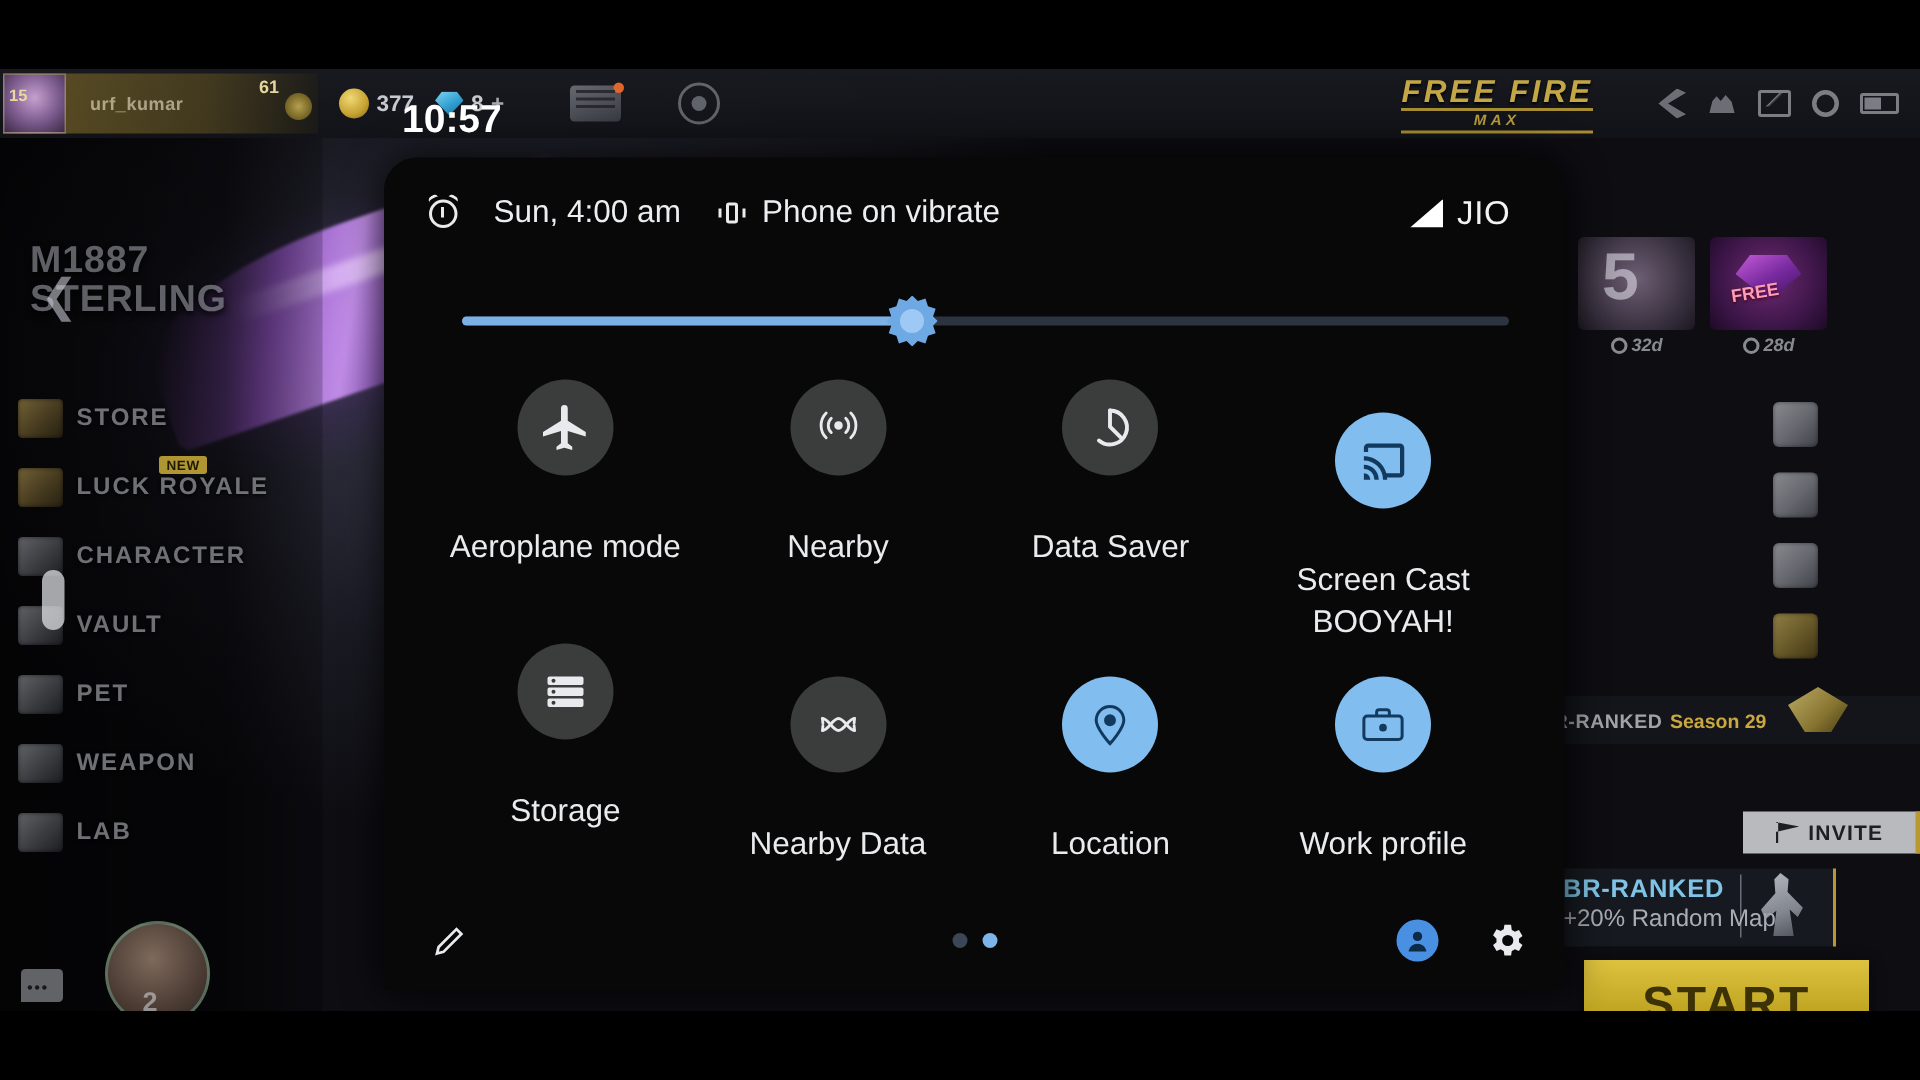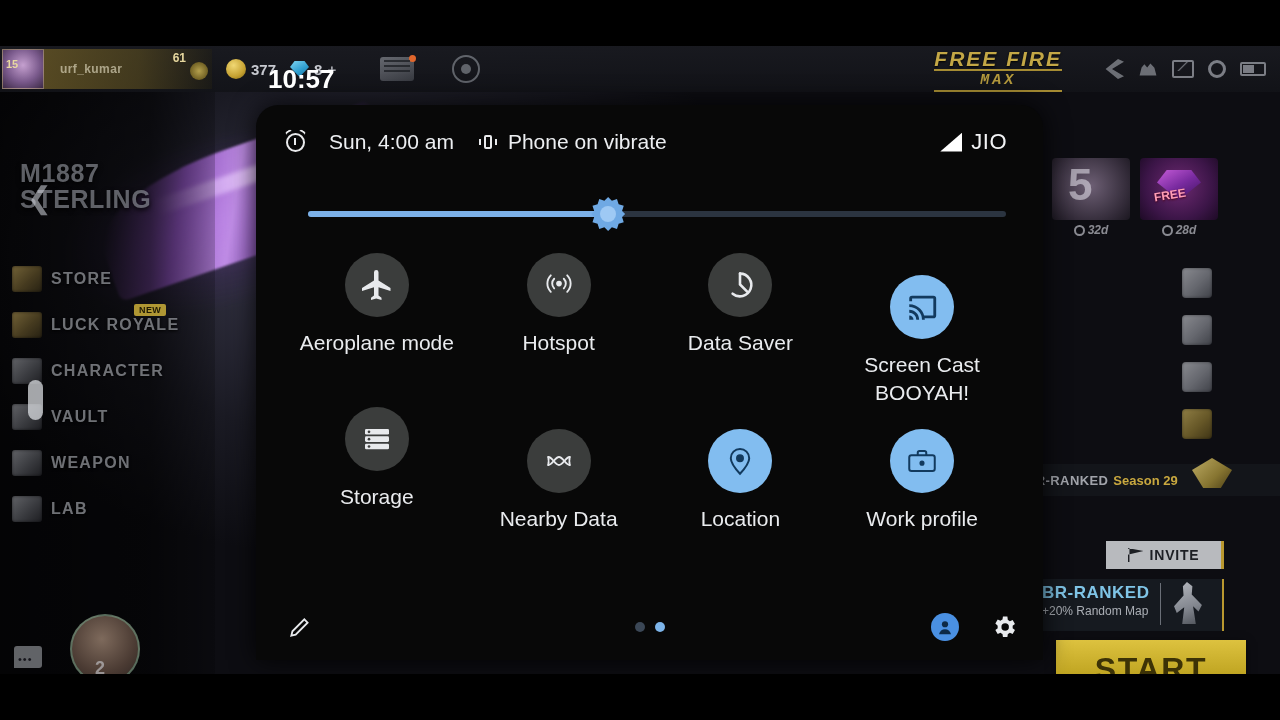--- a/index.html
+++ b/index.html
@@ -59,21 +59,21 @@
     box-shadow: inset 0 0 3px rgba(0,0,0,.6);
   }
   .nav-ico.grey { background: linear-gradient(135deg, #9a9ca2 0%, #5c5e64 55%, #2d2e33 100%); }
   .nav-label {
     color: rgba(196,199,206,.56); font-size: 16px; font-weight: bold;
     letter-spacing: 1.3px; text-transform: uppercase; text-shadow: 0 1px 3px #000;
   }
   .nav-new {
     position: absolute; left: 106px; top: 2px;
     background: #d8b93c; color: #241d00; font-size: 9px; font-weight: bold;
-    padding: 1px 5px; border-radius: 2px; letter-spacing: .4px; opacity: .8; margin-left: 28px;
+    padding: 1px 5px; border-radius: 2px; letter-spacing: .4px; opacity: .8;
   }
   #scroll-pill {
     position: absolute; left: 28px; top: 334px; width: 15px; height: 40px;
     border-radius: 9px; background: rgba(226,228,233,.72); z-index: 6;
   }
   #chat-ico {
     position: absolute; left: 14px; top: 600px; width: 28px; height: 22px; z-index: 5;
     border-radius: 3px 3px 3px 0; background: rgba(190,193,200,.5);
   }
   #chat-dots { position: absolute; left: 18px; top: 607px; font-size: 11px; color: #16161c; letter-spacing: 1px; z-index: 6; }
@@ -120,33 +120,33 @@
     background: rgba(22,24,28,.78); display: flex; align-items: center; padding-left: 12px;
   }
   #rank-label { color: rgba(216,219,226,.72); font-size: 13px; font-weight: bold; letter-spacing: .4px; }
   #rank-season { color: #c9a83f; font-size: 13px; font-weight: bold; margin-left: 5px; }
   #rank-wing {
     position: absolute; left: 1192px; top: 412px; width: 40px; height: 30px; z-index: 6;
     background: linear-gradient(135deg, #e2cc74 0%, #a08a36 60%, #574715 100%);
     clip-path: polygon(0 40%, 50% 0, 100% 40%, 72% 100%, 28% 100%); opacity: .82;
   }
   #invite-btn {
-    position: absolute; left: 1106px; top: 495px; width: 118px; height: 28px; z-index: 5;
+    position: absolute; left: 1162px; top: 495px; width: 118px; height: 28px; z-index: 5;
     background: rgba(222,224,228,.82); display: flex; align-items: center; justify-content: center; gap: 6px;
     border-right: 3px solid #b9982f;
   }
   #invite-label { color: #1d1f24; font-size: 14px; font-weight: bold; letter-spacing: .8px; }
   .flag-ico { width: 16px; height: 14px; background: #1d1f24; clip-path: polygon(0 0, 100% 22%, 0 48%, 0 100%, 12% 100%, 12% 0); }
 
   #mode-box {
     position: absolute; left: 1034px; top: 533px; width: 190px; height: 52px; z-index: 5;
     background: rgba(24,28,34,.88); padding: 4px 0 0 8px; border-right: 2px solid #b9982f;
   }
   #mode-name { color: #7fc4e6; font-size: 17px; font-weight: bold; letter-spacing: .5px; }
-  #mode-sub { color: rgba(212,215,222,.78); font-size: 12px; margin-top: 1px; }
+  #mode-sub { color: rgba(212,215,222,.78); font-size: 16px; margin-top: 1px; }
   #mode-divider { position: absolute; left: 1160px; top: 537px; width: 1px; height: 42px; background: rgba(190,195,205,.5); z-index: 6; }
   #mode-char {
     position: absolute; left: 1172px; top: 536px; width: 34px; height: 42px; z-index: 6;
     background: linear-gradient(160deg, #dfe2e8 0%, #9ca0a9 60%, #585c63 100%);
     clip-path: polygon(44% 0, 60% 10%, 58% 30%, 88% 55%, 78% 70%, 62% 58%, 70% 100%, 30% 100%, 36% 60%, 14% 74%, 6% 58%, 34% 32%, 32% 10%);
     opacity: .8;
   }
   #start-btn {
     position: absolute; left: 1056px; top: 594px; width: 190px; height: 58px; z-index: 5;
     background: linear-gradient(180deg, #ddc23f 0%, #c2a724 55%, #a68d14 100%);
@@ -200,23 +200,23 @@
     width: 28px; height: 28px; margin-left: 38px; border-radius: 50%;
     border: 2px solid rgba(170,175,184,.5); position: relative;
   }
   #ring-ico::after { content: ""; position: absolute; left: 7px; top: 7px; width: 10px; height: 10px; border-radius: 50%; background: rgba(170,175,184,.5); }
   #ff-logo { margin-left: auto; text-align: center; margin-right: 42px; }
   #ff-name {
     color: #c3a746; font-size: 21px; font-weight: bold; font-style: italic;
     letter-spacing: 2px; text-shadow: 0 1px 2px #000;
   }
   #ff-max {
-    color: #b59a3d; font-size: 15px; font-weight: bold; font-style: italic;
+    color: #b59a3d; font-size: 10px; font-weight: bold; font-style: italic;
     letter-spacing: 3px; margin-top: -2px;
-    border-top: 2px solid #a68c33; border-bottom: 2px solid #a68c33; padding: 1px 0; font-family: Liberation Mono, monospace;
+    border-top: 2px solid #a68c33; border-bottom: 2px solid #a68c33; padding: 1px 0;
   }
   #top-right-icons { display: flex; align-items: center; gap: 14px; margin-right: 14px; }
   .tri { width: 20px; height: 20px; opacity: .55; background: rgba(208,212,220,.85); }
   .tri.chev { clip-path: polygon(70% 0, 100% 14%, 40% 50%, 100% 86%, 70% 100%, 8% 50%); }
   .tri.ppl { clip-path: polygon(18% 42%, 32% 26%, 46% 42%, 62% 22%, 82% 44%, 92% 82%, 8% 82%); }
   .env-wrap { width: 22px; height: 18px; border: 2px solid rgba(208,212,220,.55); border-radius: 2px; position: relative; }
   .env-wrap::after { content: ""; position: absolute; left: 0; top: 0; width: 18px; height: 9px; background: linear-gradient(135deg, transparent 44%, rgba(208,212,220,.55) 46%, transparent 56%); }
   .gear-sm { width: 18px; height: 18px; border-radius: 50%; border: 3px solid rgba(208,212,220,.55); }
   .batt { width: 26px; height: 14px; border: 2px solid rgba(208,212,220,.55); border-radius: 2px; position: relative; }
   .batt::before { content: ""; position: absolute; left: 1px; top: 1px; width: 11px; height: 8px; background: rgba(208,212,220,.55); }
@@ -269,21 +269,21 @@
   
   #qs-tiles { display: flex; flex-wrap: wrap; padding: 22px 30px 0 30px; }
   .tile { width: 25%; display: flex; flex-direction: column; align-items: center; }
   .tile.row2 { margin-top: 22px; }
   .tile-circle {
     width: 64px; height: 64px; border-radius: 50%; background: #3b3d3c;
     display: flex; align-items: center; justify-content: center; position: relative;
   }
   .tile-circle.active { background: #82bdf0; }
   .tile-label {
-    margin-top: 12px; color: #e9ebee; font-size: 21px; text-align: center; line-height: 28px; max-width: 160px;
+    margin-top: 34px; color: #e9ebee; font-size: 21px; text-align: center; line-height: 28px; max-width: 160px;
   }
   .ti { display: block; }
   .ti path, .ti circle, .ti rect, .ti line, .ti polygon { vector-effect: non-scaling-stroke; }
 
   
   #qs-footer {
     position: absolute; left: 0; bottom: 0; width: 100%; height: 66px;
     display: flex; align-items: center; padding: 0 24px;
   }
   #pencil-btn { width: 40px; height: 40px; display: flex; align-items: center; justify-content: center; }
@@ -321,20 +321,24 @@
         <div class="nav-label">LUCK ROYALE</div>
         <div class="nav-new">NEW</div>
       </div>
       <div class="nav-item">
         <div class="nav-ico grey"></div>
         <div class="nav-label">CHARACTER</div>
       </div>
       <div class="nav-item">
         <div class="nav-ico grey"></div>
         <div class="nav-label">VAULT</div>
+      </div>
+      <div class="nav-item">
+        <div class="nav-ico grey"></div>
+        <div class="nav-label">PET</div>
       </div>
       <div class="nav-item">
         <div class="nav-ico grey"></div>
         <div class="nav-label">WEAPON</div>
       </div>
       <div class="nav-item">
         <div class="nav-ico grey"></div>
         <div class="nav-label">LAB</div>
       </div>
     </div>
@@ -480,21 +484,21 @@
       <div class="tile">
         <div class="tile-circle">
           <svg class="ti" width="34" height="34" viewBox="0 0 24 24" fill="none" stroke="#e8eaed" stroke-width="1.9" stroke-linecap="round">
             <circle cx="12" cy="11" r="2" fill="#e8eaed" stroke="none"></circle>
             <path d="M8.6 14.4a4.8 4.8 0 0 1 0-6.8"></path>
             <path d="M15.4 7.6a4.8 4.8 0 0 1 0 6.8"></path>
             <path d="M6.2 16.8a8.2 8.2 0 0 1 0-11.6"></path>
             <path d="M17.8 5.2a8.2 8.2 0 0 1 0 11.6"></path>
           </svg>
         </div>
-        <div class="tile-label">Hotspot</div>
+        <div class="tile-label">Nearby</div>
       </div>
 
       <div class="tile">
         <div class="tile-circle">
           <svg class="ti" width="34" height="34" viewBox="0 0 24 24" fill="none" stroke="#e8eaed" stroke-width="2.6" stroke-linecap="round">
             <path d="M12 4a8 8 0 1 1-5.2 14.1"></path>
             <path d="M12 4v7.6l5.4 5.4"></path>
           </svg>
         </div>
         <div class="tile-label">Data Saver</div>

